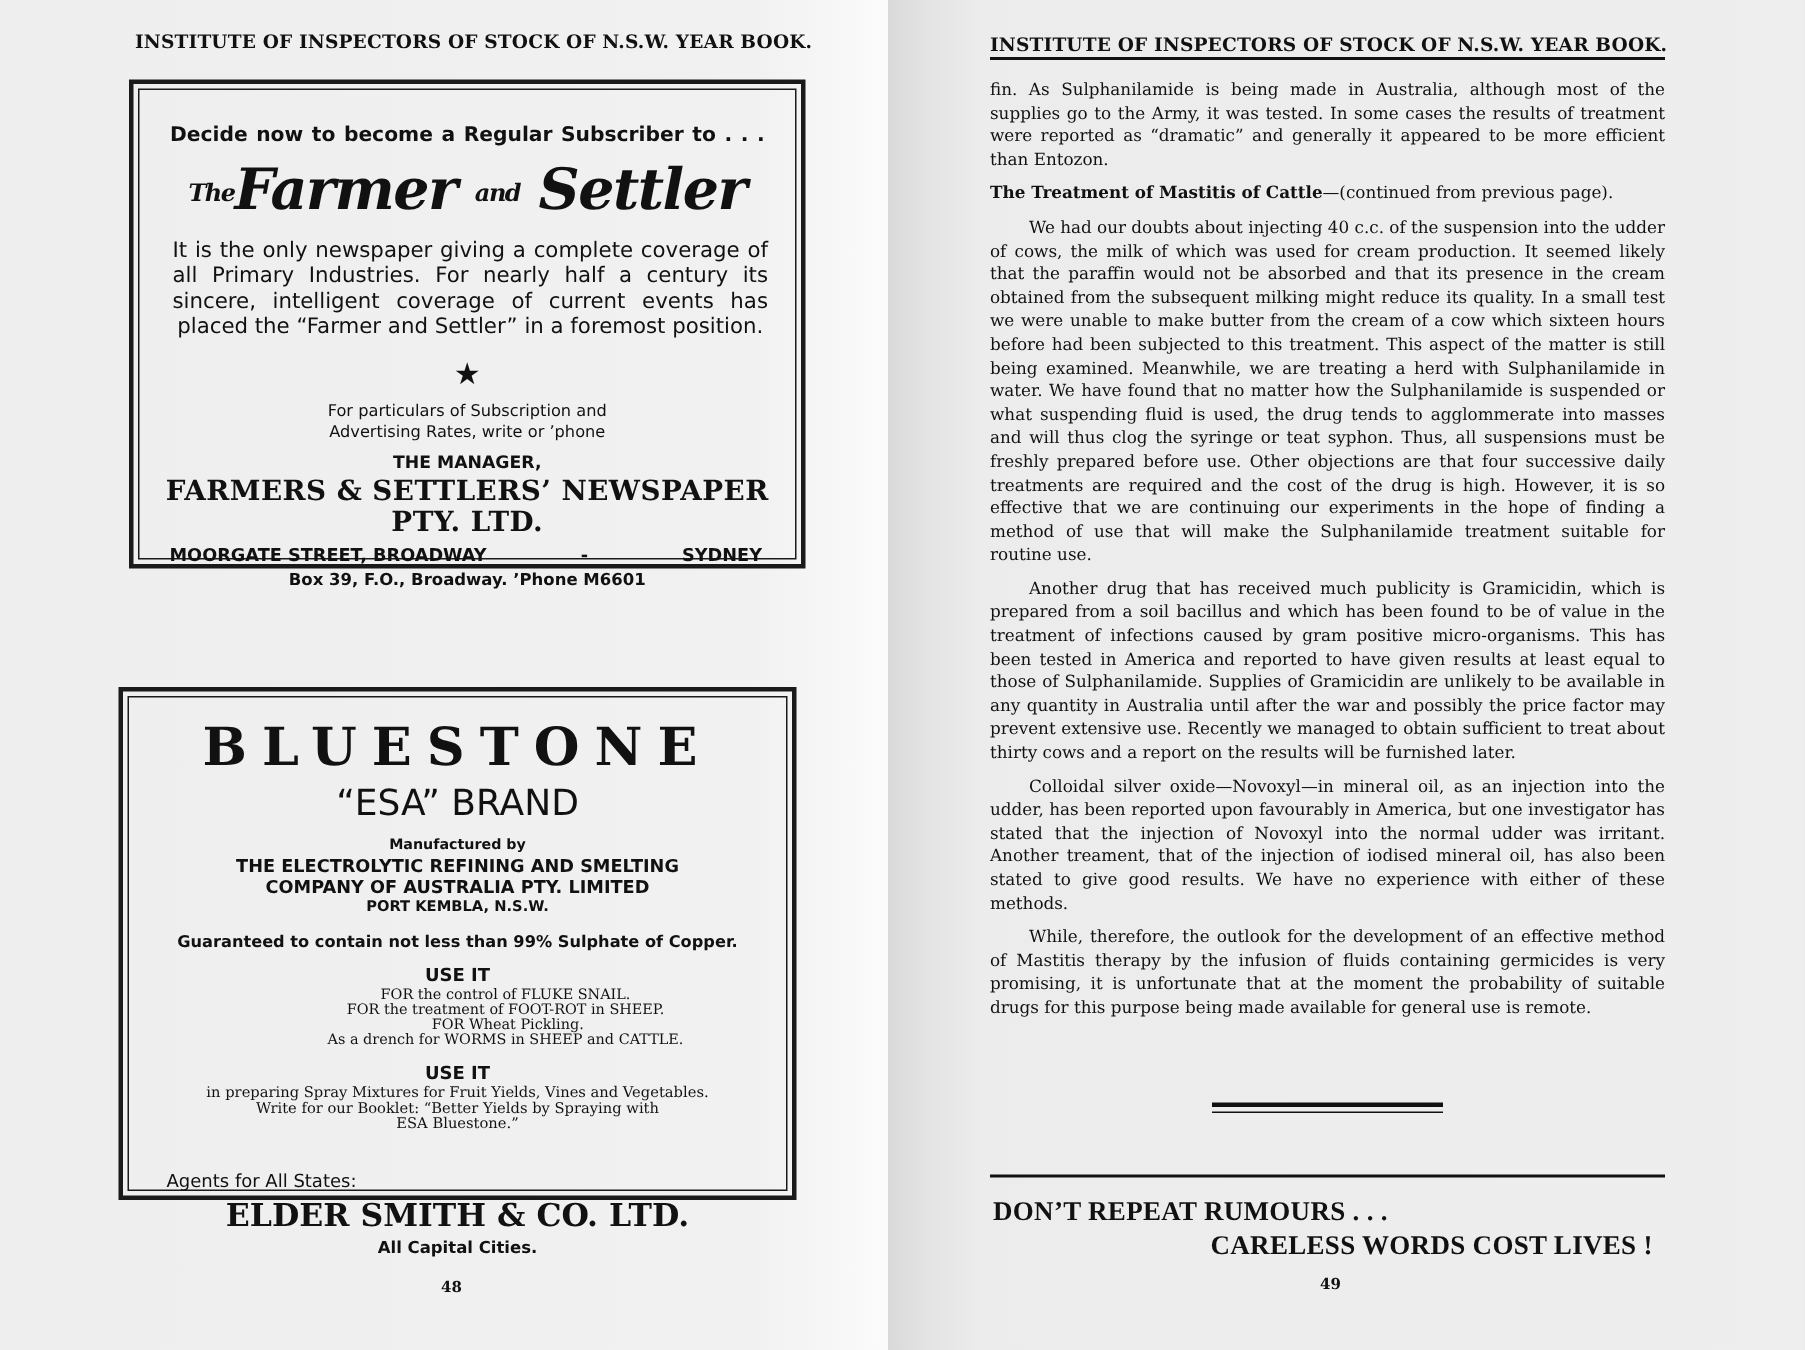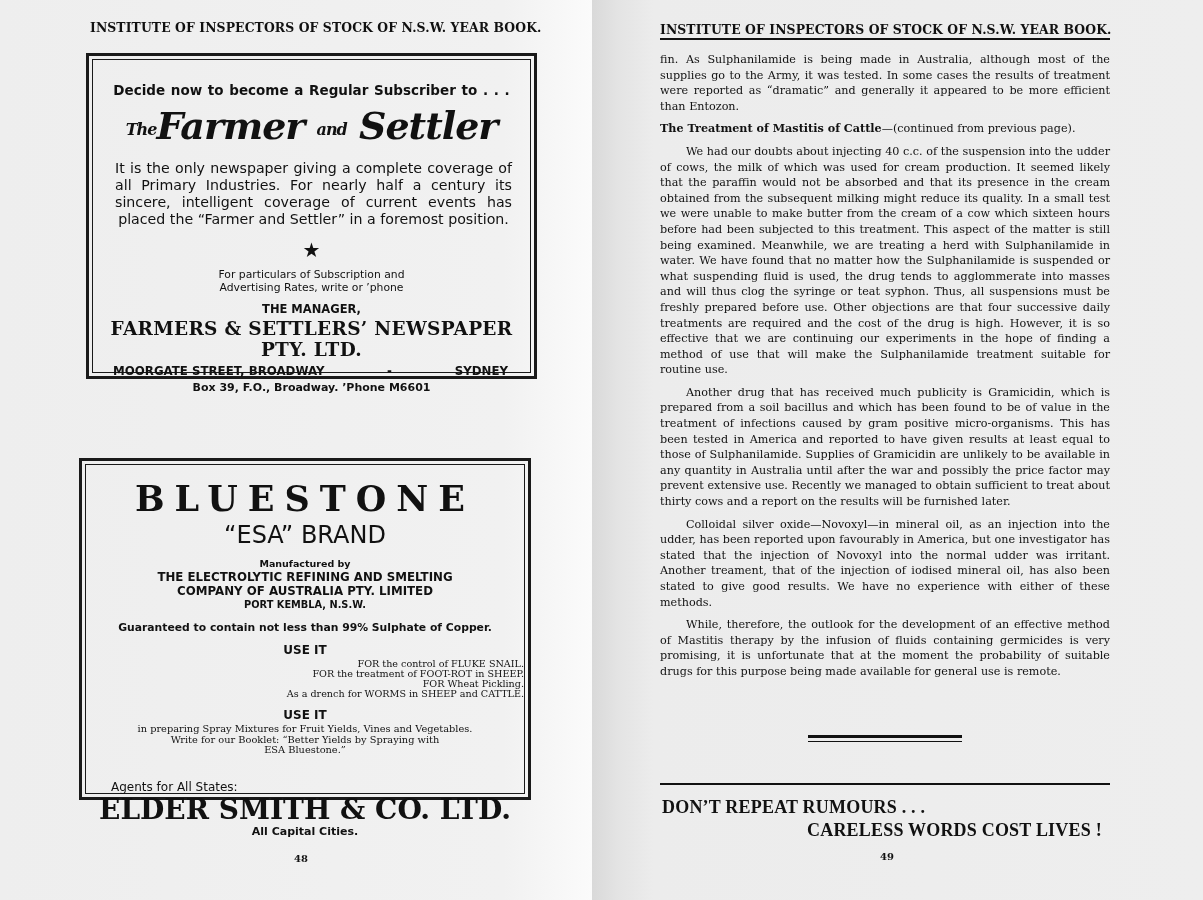--- a/index.html
+++ b/index.html
@@ -28,24 +28,24 @@
   .addr { display:flex; justify-content:space-between; font-weight:bold; font-size:11.8px; margin:4px 22px 0 20px; }
   .box39 { font-weight:bold; font-size:11px; margin-top:3px; }
 
   .bluestone { font-family:"DejaVu Serif", serif; font-weight:900; font-size:35px; letter-spacing:10px; margin-top:14px; line-height:40px; }
   .esa { font-size:24px; margin-top:2px; line-height:28px; }
   .mfd { font-weight:bold; font-size:9.5px; margin-top:9px; }
   .company { font-weight:bold; font-size:11.8px; line-height:13.5px; margin-top:2px; }
   .port { font-weight:bold; font-size:9.8px; margin-top:1px; }
   .guar { font-weight:bold; font-size:10.8px; margin-top:11px; }
   .useit { font-weight:bold; font-size:12px; margin-top:9px; }
-  .uses { font-family:"DejaVu Serif", serif; font-size:9.6px; line-height:10px; text-align:right; margin:2px 0 0 64px; }
+  .uses { font-family:"DejaVu Serif", serif; font-size:9.6px; line-height:10px; text-align:center; margin:2px 0 0 64px; }
   .spray { font-family:"DejaVu Serif", serif; font-size:9.8px; line-height:10.5px; margin-top:2px; }
   .agents { font-size:12px; text-align:left; margin:24px 0 0 25px; }
-  .elder { font-family:"DejaVu Serif", serif; font-weight:900; font-size:28px; margin-top:4px; line-height:24px; }
+  .elder { font-family:"DejaVu Serif", serif; font-weight:900; font-size:21px; margin-top:4px; line-height:24px; }
   .capital { font-weight:bold; font-size:11px; margin-top:3px; }
 
   .pagenum { position:absolute; font-family:"DejaVu Serif", serif; font-weight:bold; font-size:10px; }
   .pn48 { left:294px; top:853px; }
   .pn49 { left:880px; top:851px; }
 
   .article { position:absolute; left:660px; top:52px; width:450px; font-family:"DejaVu Serif", serif; font-size:11.2px; line-height:15.6px; }
   .article p { margin:0 0 7px 0; text-align:justify; }
   .article p.indent { text-indent:26px; }
   .art-title { font-weight:bold; }

